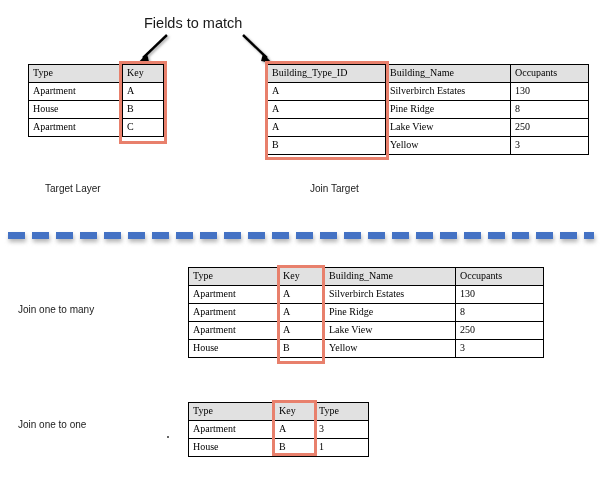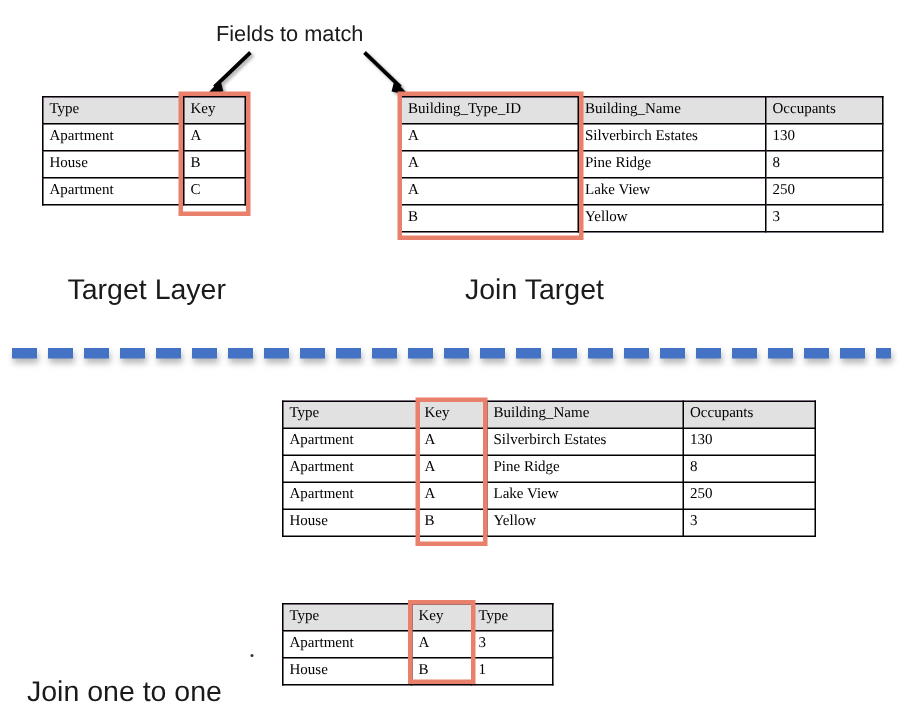--- a/index.html
+++ b/index.html
@@ -52,21 +52,21 @@
     position: absolute;
     border: 3px solid #e8806c;
     box-sizing: border-box;
     pointer-events: none;
     background: transparent;
   }
 
   
   .label {
     position: absolute;
-    font-size: 19px;
+    font-size: 10px;
     line-height: 1;
     white-space: nowrap;
     color: #1a1a1a;
   }
   .label-lg {
     font-size: 14.5px;
   }
 
   
   .arrow-svg {
@@ -191,20 +191,21 @@
         <td>3</td>
       </tr>
     </tbody>
   </table>
   <div class="keybox" style="left:265px; top:57px; width:124px; height:99px;"></div>
 
   <div class="label" style="left:310px; top:180px;">Join Target</div>
 
   <div class="divider"></div>
 
+  <div class="label" style="left:18px; top:301px;">Join one to many</div>
 
   <table class="dtable" style="left:188px; top:263px; width:355px;">
     <colgroup>
         <col style="width:90px">
         <col style="width:46px">
         <col style="width:131px">
         <col style="width:88px">
       </colgroup>
     <thead>
       <tr>
@@ -236,21 +237,21 @@
       <tr>
         <td>House</td>
         <td>B</td>
         <td>Yellow</td>
         <td>3</td>
       </tr>
     </tbody>
   </table>
   <div class="keybox" style="left:277px; top:261px; width:48px; height:99px;"></div>
 
-  <div class="label" style="left:18px; top:416px;margin-top:32px;">Join one to one</div>
+  <div class="label" style="left:18px; top:416px;">Join one to one</div>
 
   <div class="dot" style="left:167px; top:432px;"></div>
 
   <table class="dtable" style="left:188px; top:398px; width:180px;">
     <colgroup>
         <col style="width:86px">
         <col style="width:40px">
         <col style="width:54px">
       </colgroup>
     <thead>

